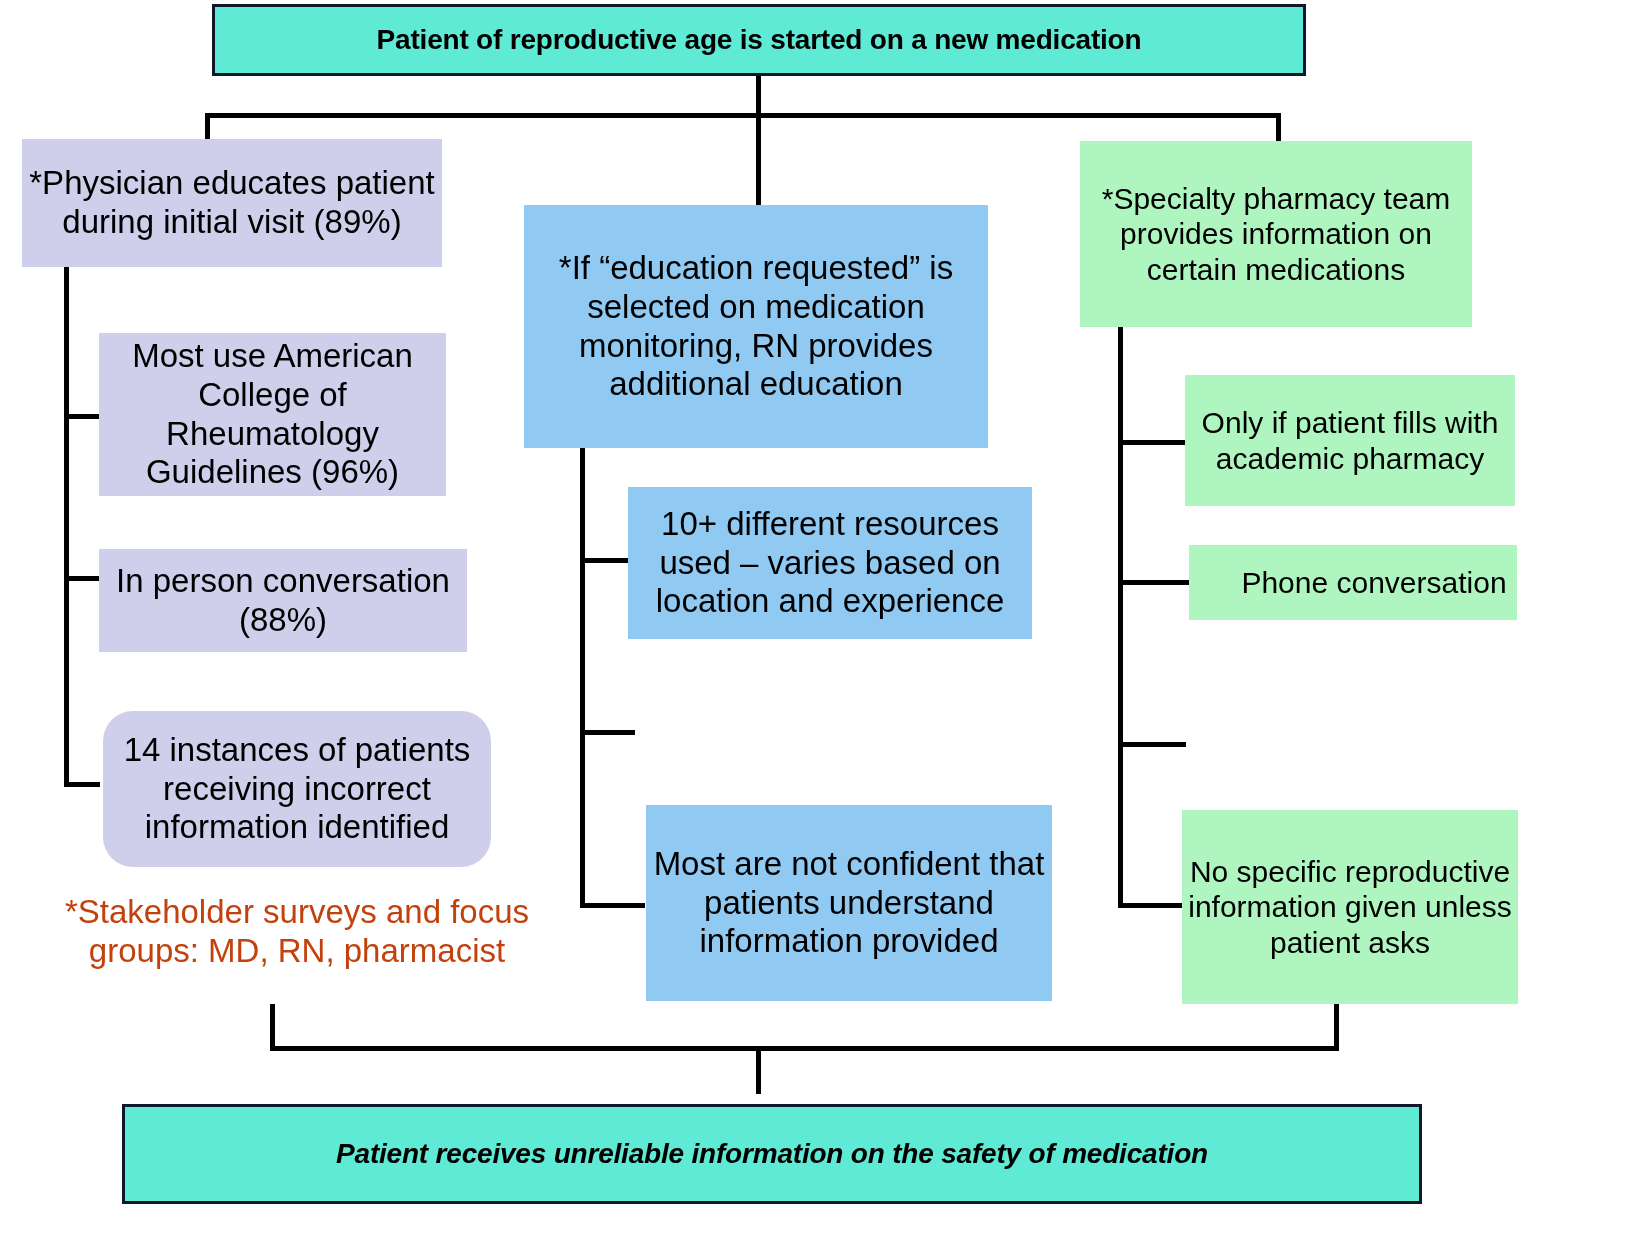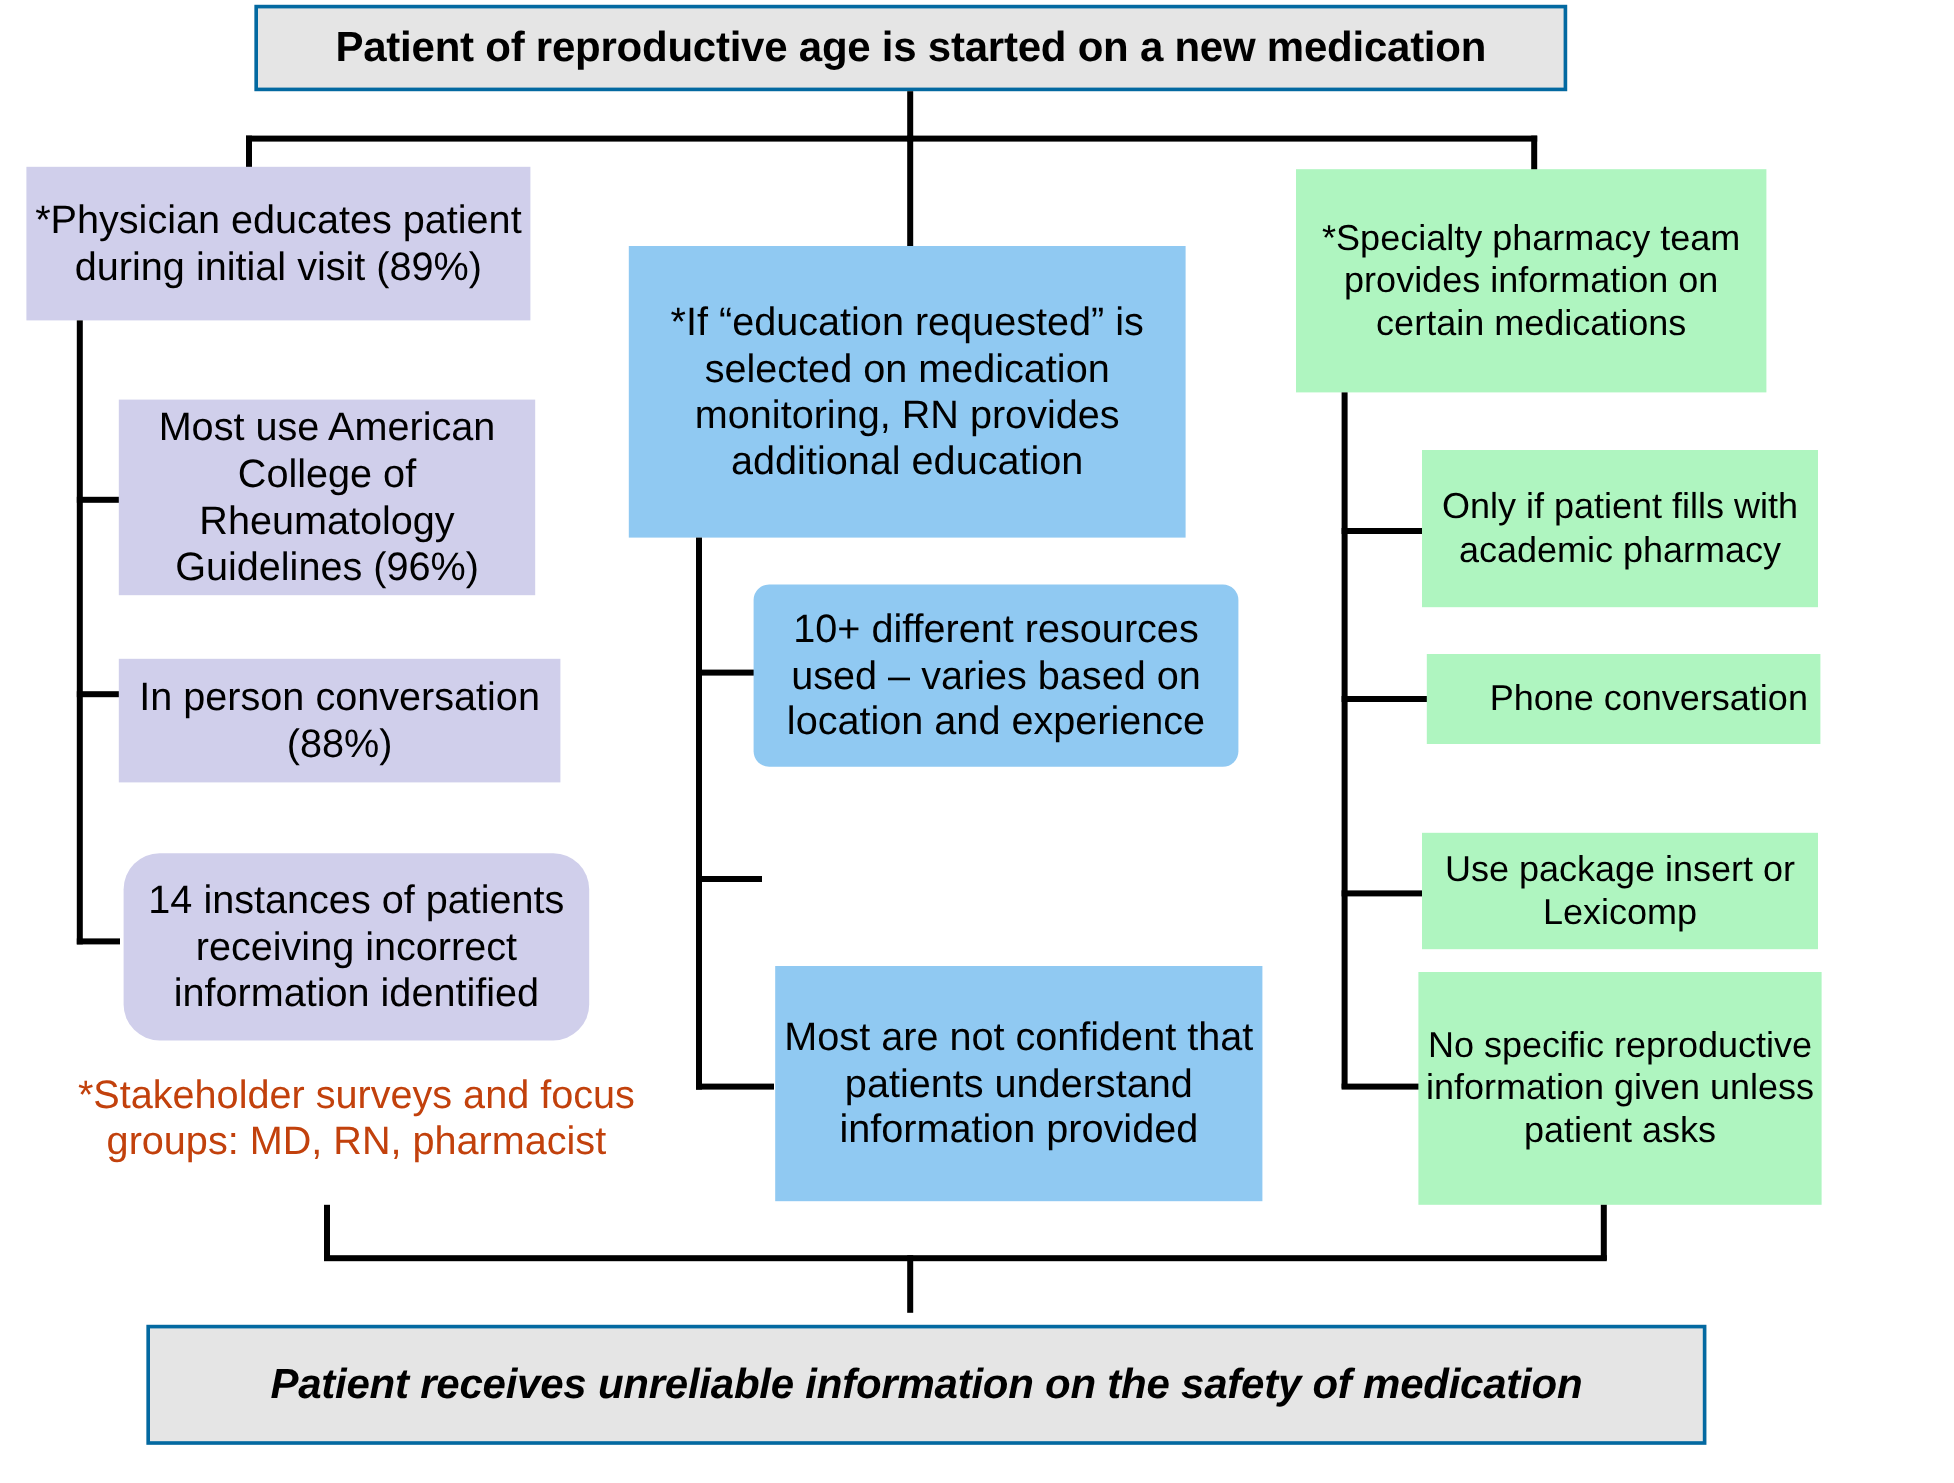--- a/index.html
+++ b/index.html
@@ -21,24 +21,24 @@
     display: flex;
     align-items: center;
     justify-content: center;
     text-align: center;
     color: #000000;
     line-height: 1.17;
     white-space: pre-line;
   }
   
   .terminal {
-    background: #e5e5e5;
-    border: 3px solid #0369a1;
+    background: #5eead4;
+    border: 3px solid #0f172a;
     font-weight: bold;
-    font-size: 35px;
+    font-size: 28px;
     letter-spacing: -0.2px;
   }
   
   .purple { background: #d0cfeb; font-size: 33px; }
   
   .blue   { background: #90c9f2; font-size: 33px; }
   
   .green  { background: #aff5c0; font-size: 30px; }
   
   .caption {
@@ -85,38 +85,37 @@
 
   <div class="caption" style="left:52px; top:893px; width:490px;">*Stakeholder surveys and focus groups: MD, RN, pharmacist</div>
 
   <div class="node blue" style="left:524px; top:205px; width:464px; height:243px;">*If “education requested” is selected on medication monitoring, RN provides additional education</div>
 
   <div class="edge v" style="left:580px; top:448px; height:460px;"></div>
   <div class="edge h" style="left:580px; top:558px; width:50px;"></div>
   <div class="edge h" style="left:580px; top:730px; width:55px;"></div>
   <div class="edge h" style="left:580px; top:903px; width:65px;"></div>
 
-  <div class="node blue" style="left:628px; top:487px; width:404px; height:152px;border-radius:13px;">10+ different resources used – varies based on location and experience</div>
+  <div class="node blue" style="left:628px; top:487px; width:404px; height:152px;">10+ different resources used – varies based on location and experience</div>
 
 
   <div class="node blue" style="left:646px; top:805px; width:406px; height:196px;">Most are not confident that patients understand information provided</div>
 
   <div class="node green" style="left:1080px; top:141px; width:392px; height:186px;">*Specialty pharmacy team provides information on certain medications</div>
 
   <div class="edge v" style="left:1118px; top:327px; height:580px;"></div>
   <div class="edge h" style="left:1118px; top:440px; width:68px;"></div>
   <div class="edge h" style="left:1118px; top:580px; width:72px;"></div>
   <div class="edge h" style="left:1118px; top:742px; width:68px;"></div>
   <div class="edge h" style="left:1118px; top:903px; width:68px;"></div>
 
   <div class="node green" style="left:1185px; top:375px; width:330px; height:131px;">Only if patient fills with academic pharmacy</div>
 
   <div class="node green" style="left:1189px; top:545px; width:328px; height:75px;padding-left:42px;">Phone conversation</div>
 
-  <div class="node green" style="left:1185px; top:694px; width:330px; height:97px;">Use package insert or Lexicomp</div>
 
   <div class="node green" style="left:1182px; top:810px; width:336px; height:194px;">No specific reproductive information given unless patient asks</div>
 
   <div class="edge v" style="left:270px; top:1004px; height:46px;"></div>
   <div class="edge v" style="left:1334px; top:1004px; height:46px;"></div>
   <div class="edge h" style="left:270px; top:1046px; width:1069px;"></div>
   <div class="edge v" style="left:756px; top:1046px; height:48px;"></div>
 
   <div class="node terminal" style="left:122px; top:1104px; width:1300px; height:100px;font-style:italic;">Patient receives unreliable information on the safety of medication</div>
 

